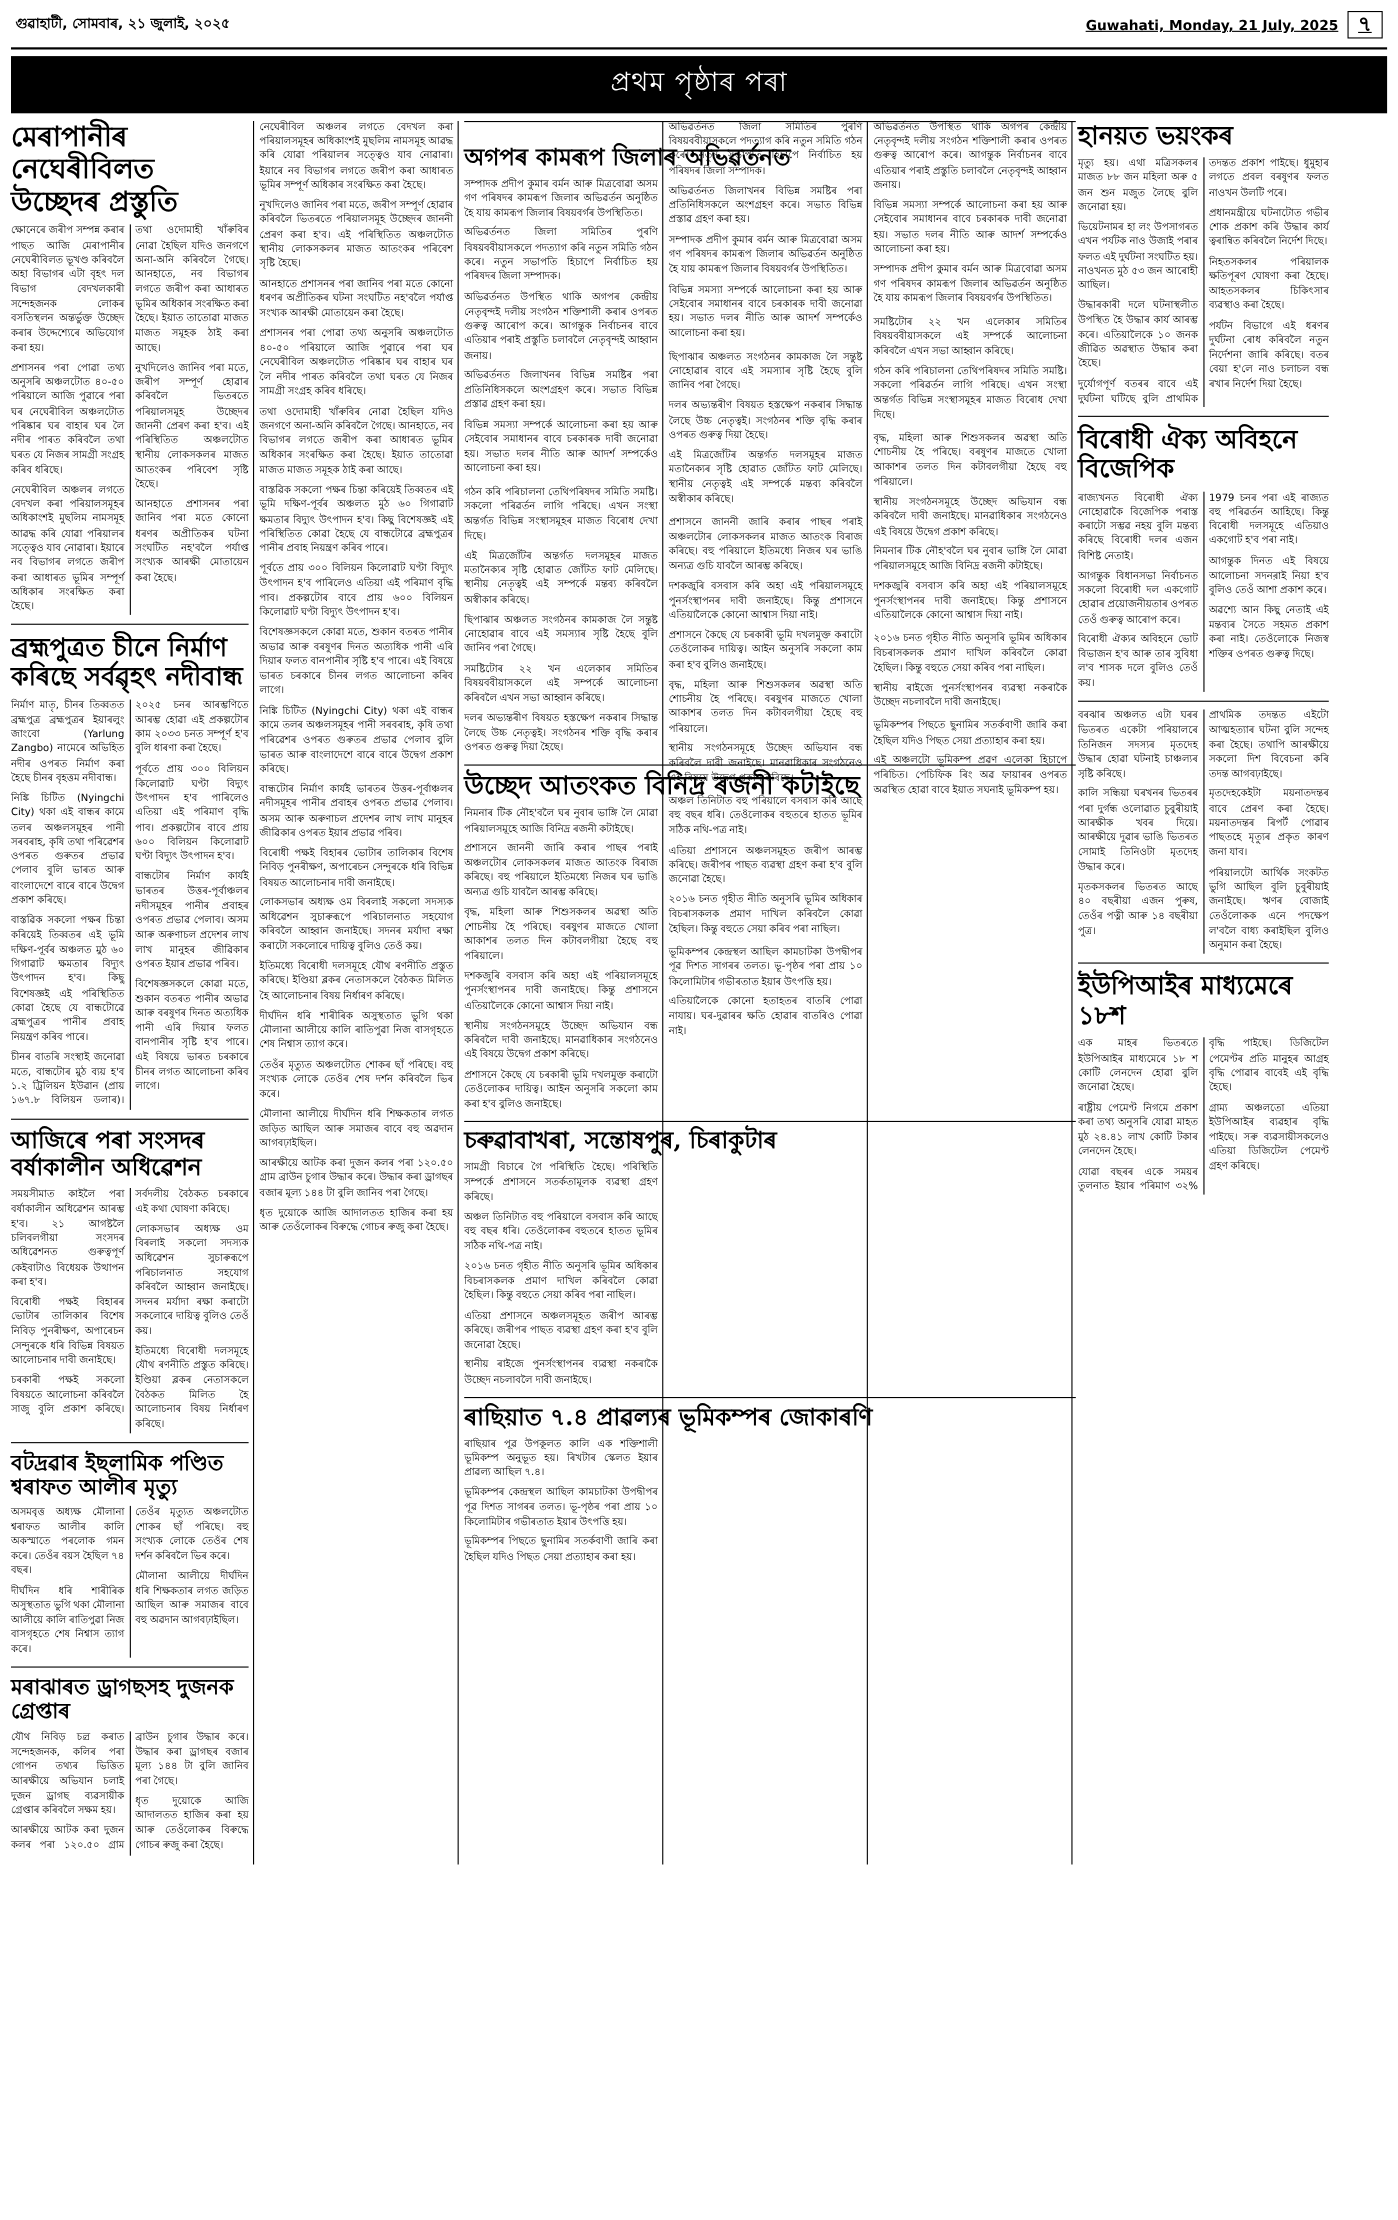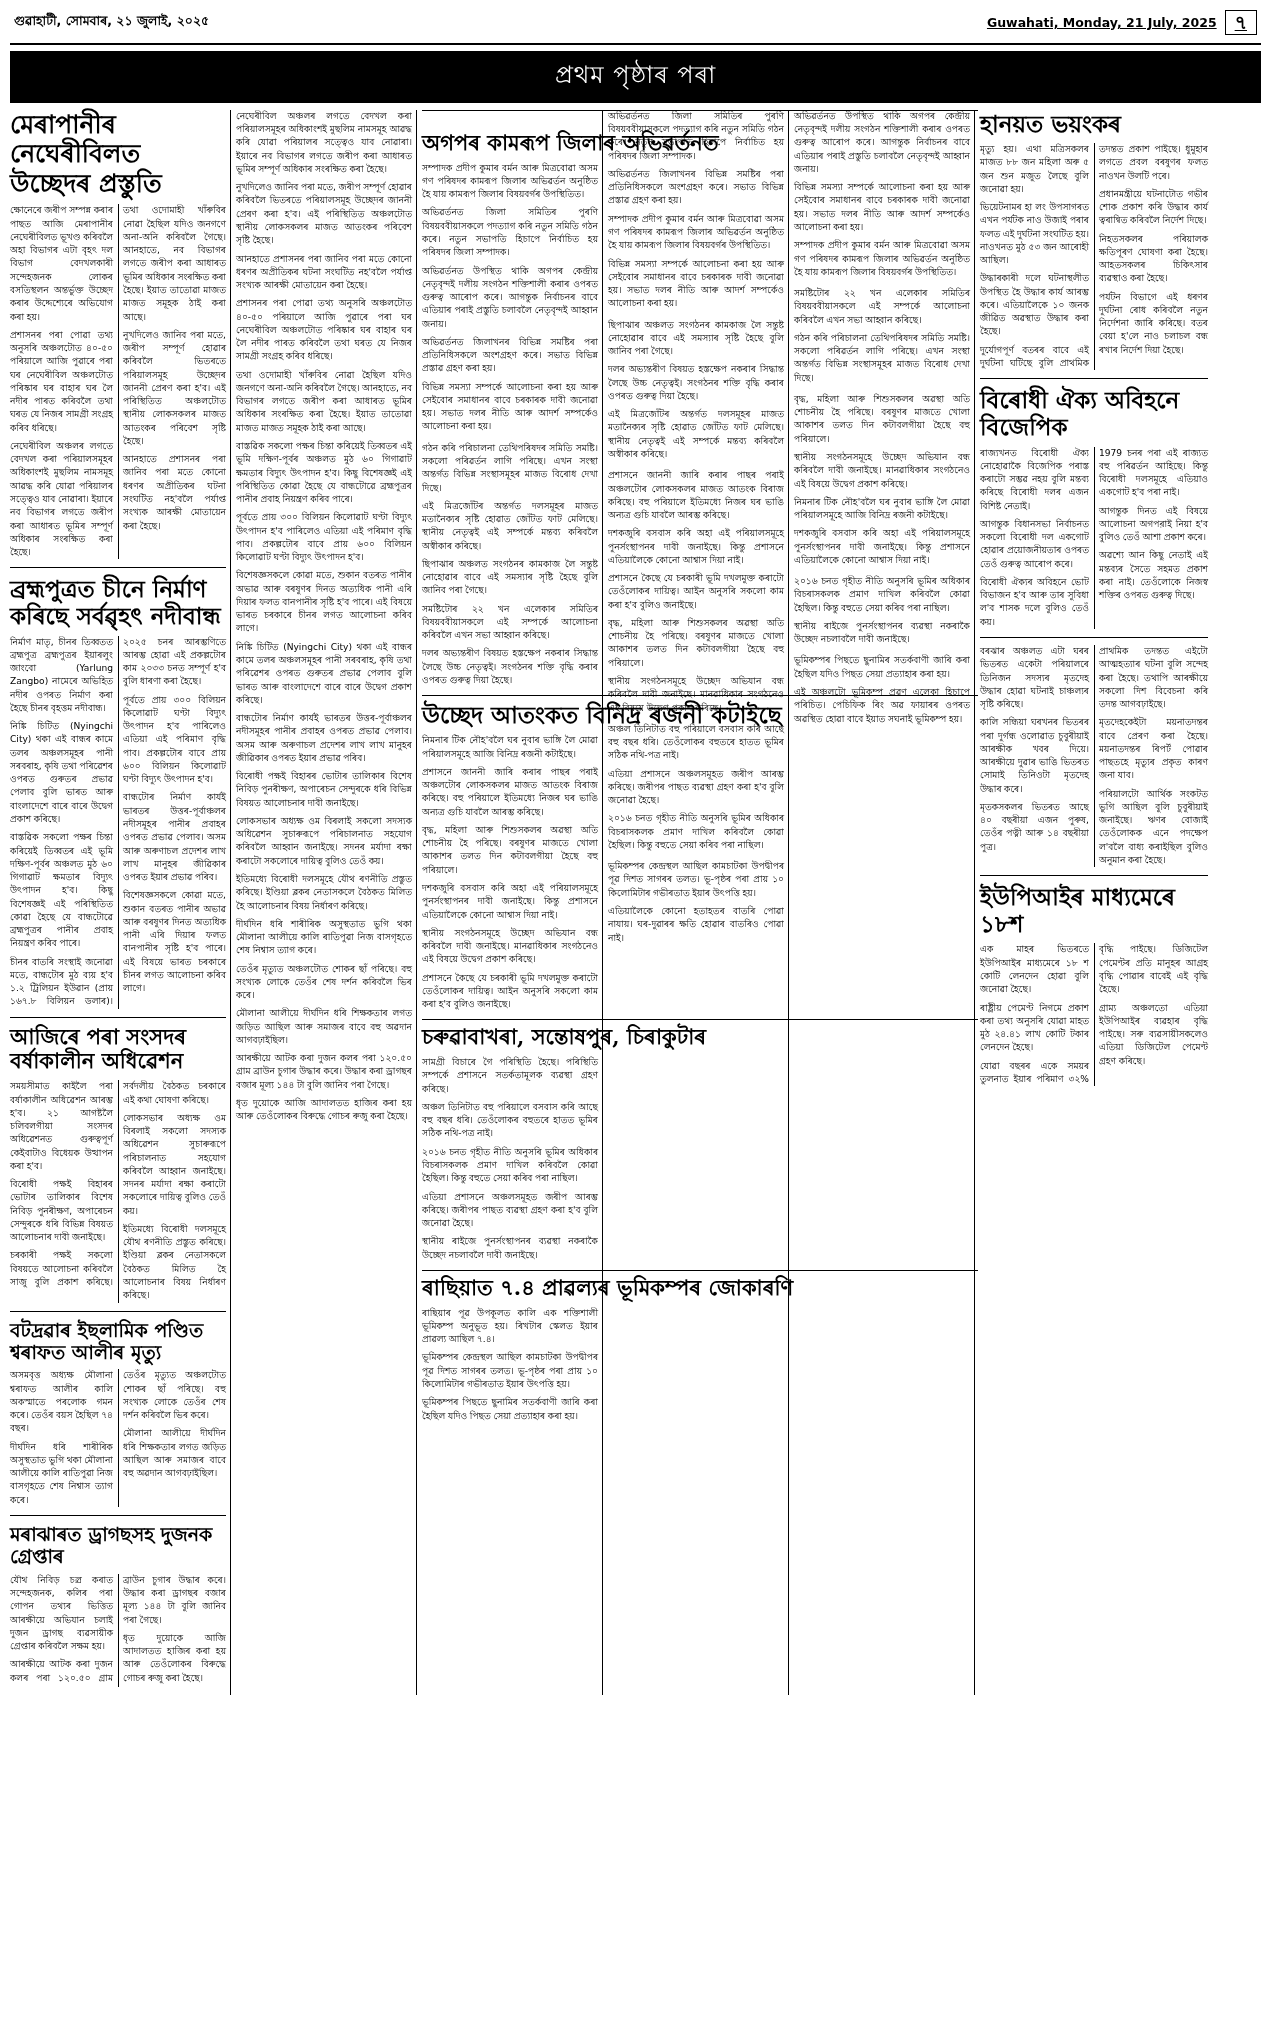--- a/index.html
+++ b/index.html
@@ -310,21 +310,21 @@
 
       <div class="divider"></div>
 
       <div class="story">
         <h2 class="hl hl-lg">বিৰোধী ঐক্য অবিহনে বিজেপিক</h2>
         <div class="two-col-body">
           <p>ৰাজ্যখনত বিৰোধী ঐক্য নোহোৱাকৈ বিজেপিক পৰাস্ত কৰাটো সম্ভৱ নহয় বুলি মন্তব্য কৰিছে বিৰোধী দলৰ এজন বিশিষ্ট নেতাই।</p>
           <p>আগন্তুক বিধানসভা নিৰ্বাচনত সকলো বিৰোধী দল একগোট হোৱাৰ প্ৰয়োজনীয়তাৰ ওপৰত তেওঁ গুৰুত্ব আৰোপ কৰে।</p>
           <p>বিৰোধী ঐক্যৰ অবিহনে ভোট বিভাজন হ'ব আৰু তাৰ সুবিধা ল'ব শাসক দলে বুলিও তেওঁ কয়।</p>
           <p>1979 চনৰ পৰা এই ৰাজ্যত বহু পৰিৱৰ্তন আহিছে। কিন্তু বিৰোধী দলসমূহে এতিয়াও একগোট হ'ব পৰা নাই।</p>
-          <p>আগন্তুক দিনত এই বিষয়ে আলোচনা অগপৰ়াই নিয়া হ'ব বুলিও তেওঁ আশা প্ৰকাশ কৰে।</p>
+          <p>আগন্তুক দিনত এই বিষয়ে আলোচনা সদনৰ়াই নিয়া হ'ব বুলিও তেওঁ আশা প্ৰকাশ কৰে।</p>
           <p>অৱশ্যে আন কিছু নেতাই এই মন্তব্যৰ সৈতে সহমত প্ৰকাশ কৰা নাই। তেওঁলোকে নিজস্ব শক্তিৰ ওপৰত গুৰুত্ব দিছে।</p>
         </div>
       </div>
 
       <div class="divider"></div>
 
       <div class="story">
         <div class="two-col-body">
           <p>বৰঝাৰ অঞ্চলত এটা ঘৰৰ ভিতৰত একেটা পৰিয়ালৰে তিনিজন সদস্যৰ মৃতদেহ উদ্ধাৰ হোৱা ঘটনাই চাঞ্চল্যৰ সৃষ্টি কৰিছে।</p>
           <p>কালি সন্ধিয়া ঘৰখনৰ ভিতৰৰ পৰা দুৰ্গন্ধ ওলোৱাত চুবুৰীয়াই আৰক্ষীক খবৰ দিয়ে। আৰক্ষীয়ে দুৱাৰ ভাঙি ভিতৰত সোমাই তিনিওটা মৃতদেহ উদ্ধাৰ কৰে।</p>

